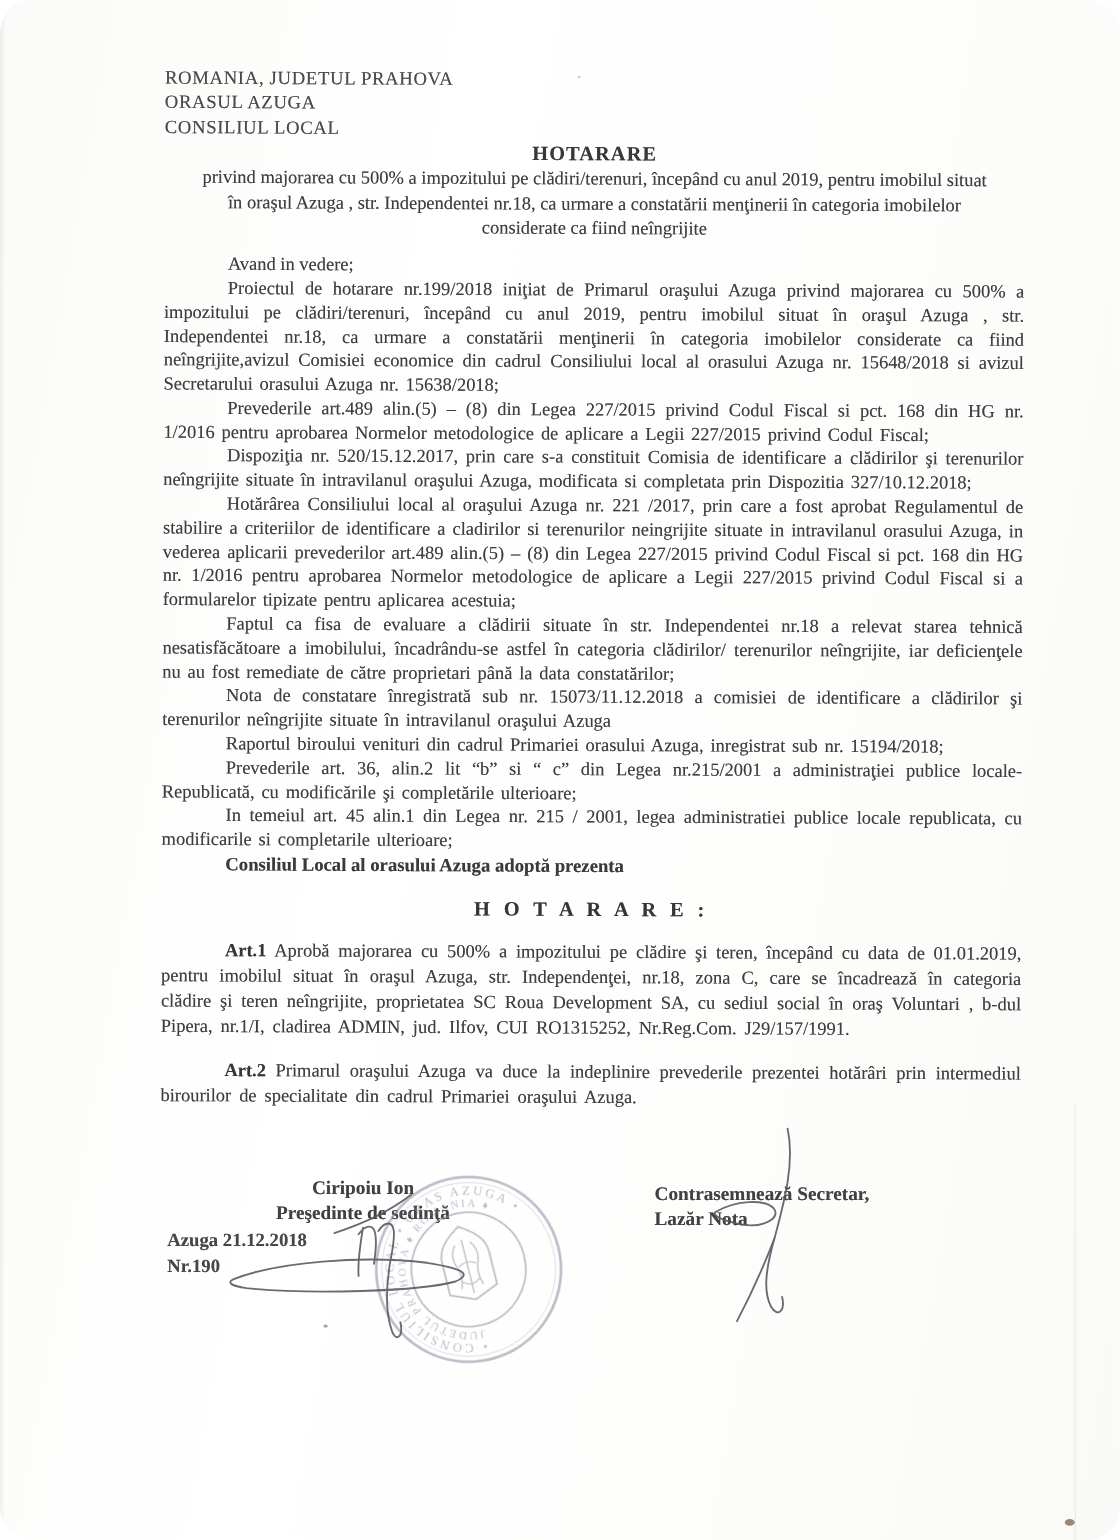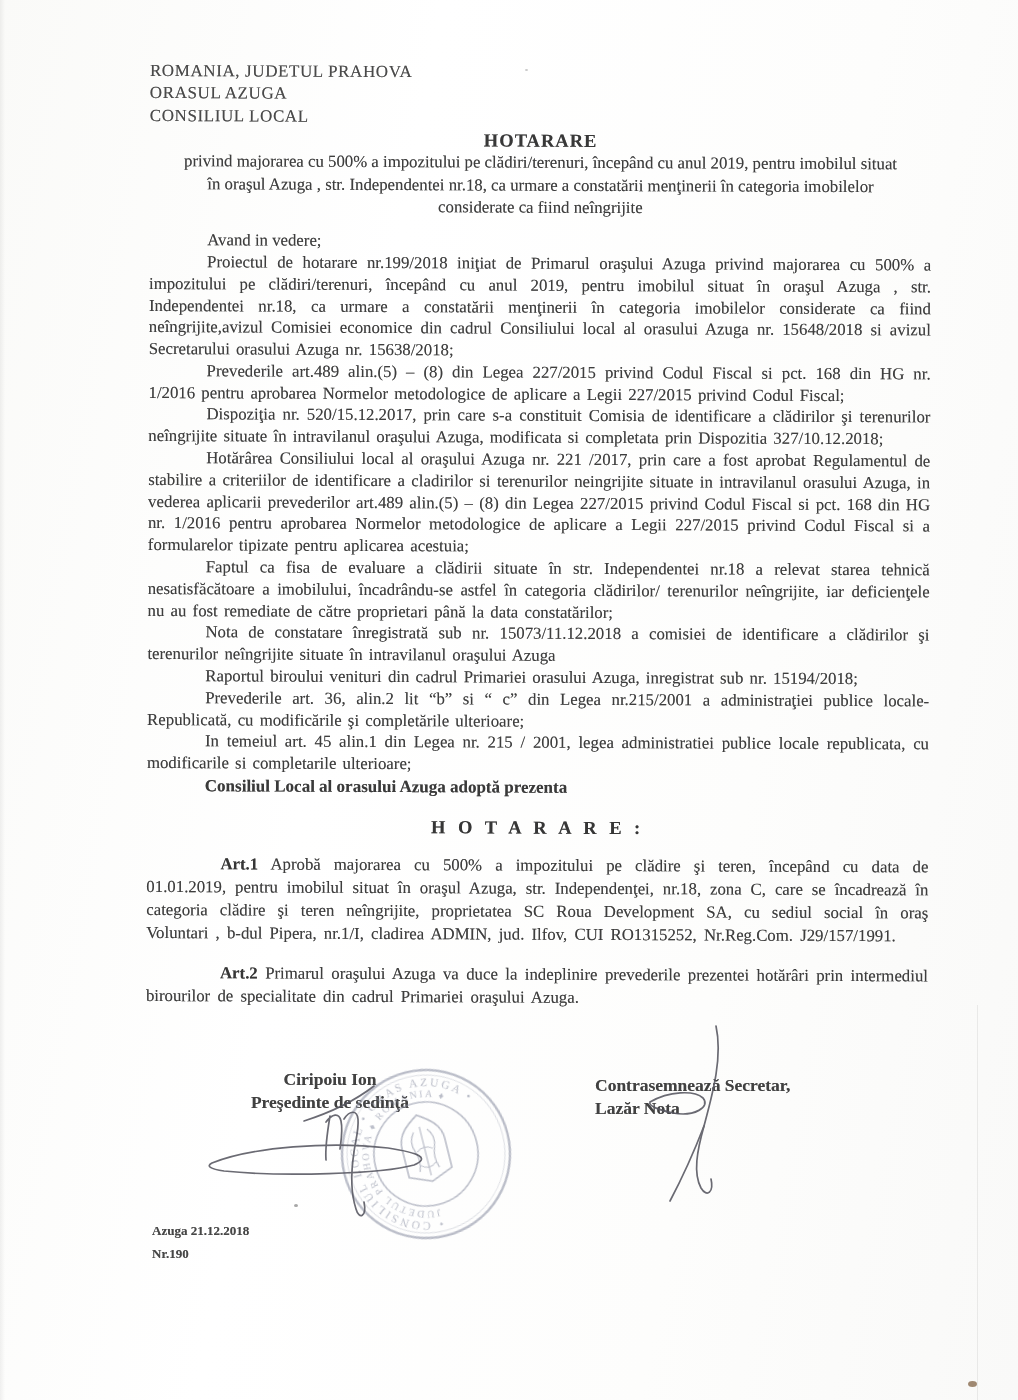--- a/index.html
+++ b/index.html
@@ -5,44 +5,45 @@
 <style>
   html,body{margin:0;padding:0;background:#ffffff;}
   .page{
     position:relative;
     width:1018px;height:1400px;
     margin:0 auto;
     background:linear-gradient(100deg,#fafaf8 0%,#ffffff 35%,#fdfdfc 70%,#f9f9f8 100%);
     font-family:"Liberation Serif","DejaVu Serif",serif;
     color:#3e3e3e;
     overflow:hidden;
+    border-radius:30px;
   }
   .scan-edge-left{position:absolute;left:0;top:0;width:5px;height:100%;
     background:linear-gradient(90deg,rgba(120,120,120,.10),rgba(120,120,120,0));}
   .scan-line-right{position:absolute;left:977px;top:1005px;width:1px;height:395px;background:rgba(90,90,90,.10);}
   .speck{position:absolute;border-radius:50%;}
   .content{
     position:absolute;left:150px;top:60px;width:782px;
     transform:rotate(0.25deg);transform-origin:0 0;
     text-shadow:0 0 .5px rgba(70,70,70,.55);
   }
   .hdr-line{font-size:17px;line-height:22.4px;letter-spacing:.6px;color:#4a4a4a;}
   .doc-title{text-align:center;font-weight:bold;font-size:18.5px;letter-spacing:1px;margin-top:2px;color:#383838;}
   .subtitle-line{text-align:center;font-size:16.8px;line-height:22.3px;}
   .preamble{font-size:16.8px;line-height:21.8px;text-indent:58px;margin:12px 0 0 0;}
   .recital{font-size:16.8px;line-height:21.8px;text-align:justify;text-indent:58px;margin:0;word-spacing:2px;}
   .adoption{font-size:17px;line-height:22px;font-weight:bold;text-indent:58px;margin:1px 0 0 0;color:#3a3a3a;}
   .decision-heading{text-align:center;font-weight:bold;font-size:18.5px;letter-spacing:4px;margin:19px 0 15px 0;color:#363636;}
   .article{font-size:16.8px;line-height:23px;text-align:justify;text-indent:58px;margin:0 0 17px 0;word-spacing:3px;}
-  .article .art-label{font-weight:bold;color:#363636;margin-left:16px;}
+  .article .art-label{font-weight:bold;color:#363636;}
   .sig-left{position:absolute;left:205px;top:1068px;width:250px;text-align:center;
     font-weight:bold;font-size:17.5px;line-height:23px;color:#414141;text-shadow:0 0 .5px rgba(70,70,70,.5);}
   .sig-right{position:absolute;left:595px;top:1074px;width:220px;text-align:left;
     font-weight:bold;font-size:17.5px;line-height:23px;color:#414141;text-shadow:0 0 .5px rgba(70,70,70,.5);}
-  .footer-block{position:absolute;left:152px;top:1219px;font-weight:bold;font-size:13px;line-height:23px;
+  .footer-block{position:absolute;left:152px;top:1116px;font-weight:bold;font-size:17px;line-height:23px;
     color:#474747;text-shadow:0 0 .5px rgba(70,70,70,.5);}
   .stamp-wrap{
     position:absolute;left:338px;top:1066px;width:176px;height:176px;
     transform:rotate(166deg);
     opacity:.58;filter:blur(.35px);
     pointer-events:none;
   }
   .sig-ink{position:absolute;left:0;top:0;width:1018px;height:1400px;pointer-events:none;}
 </style>
 </head>

